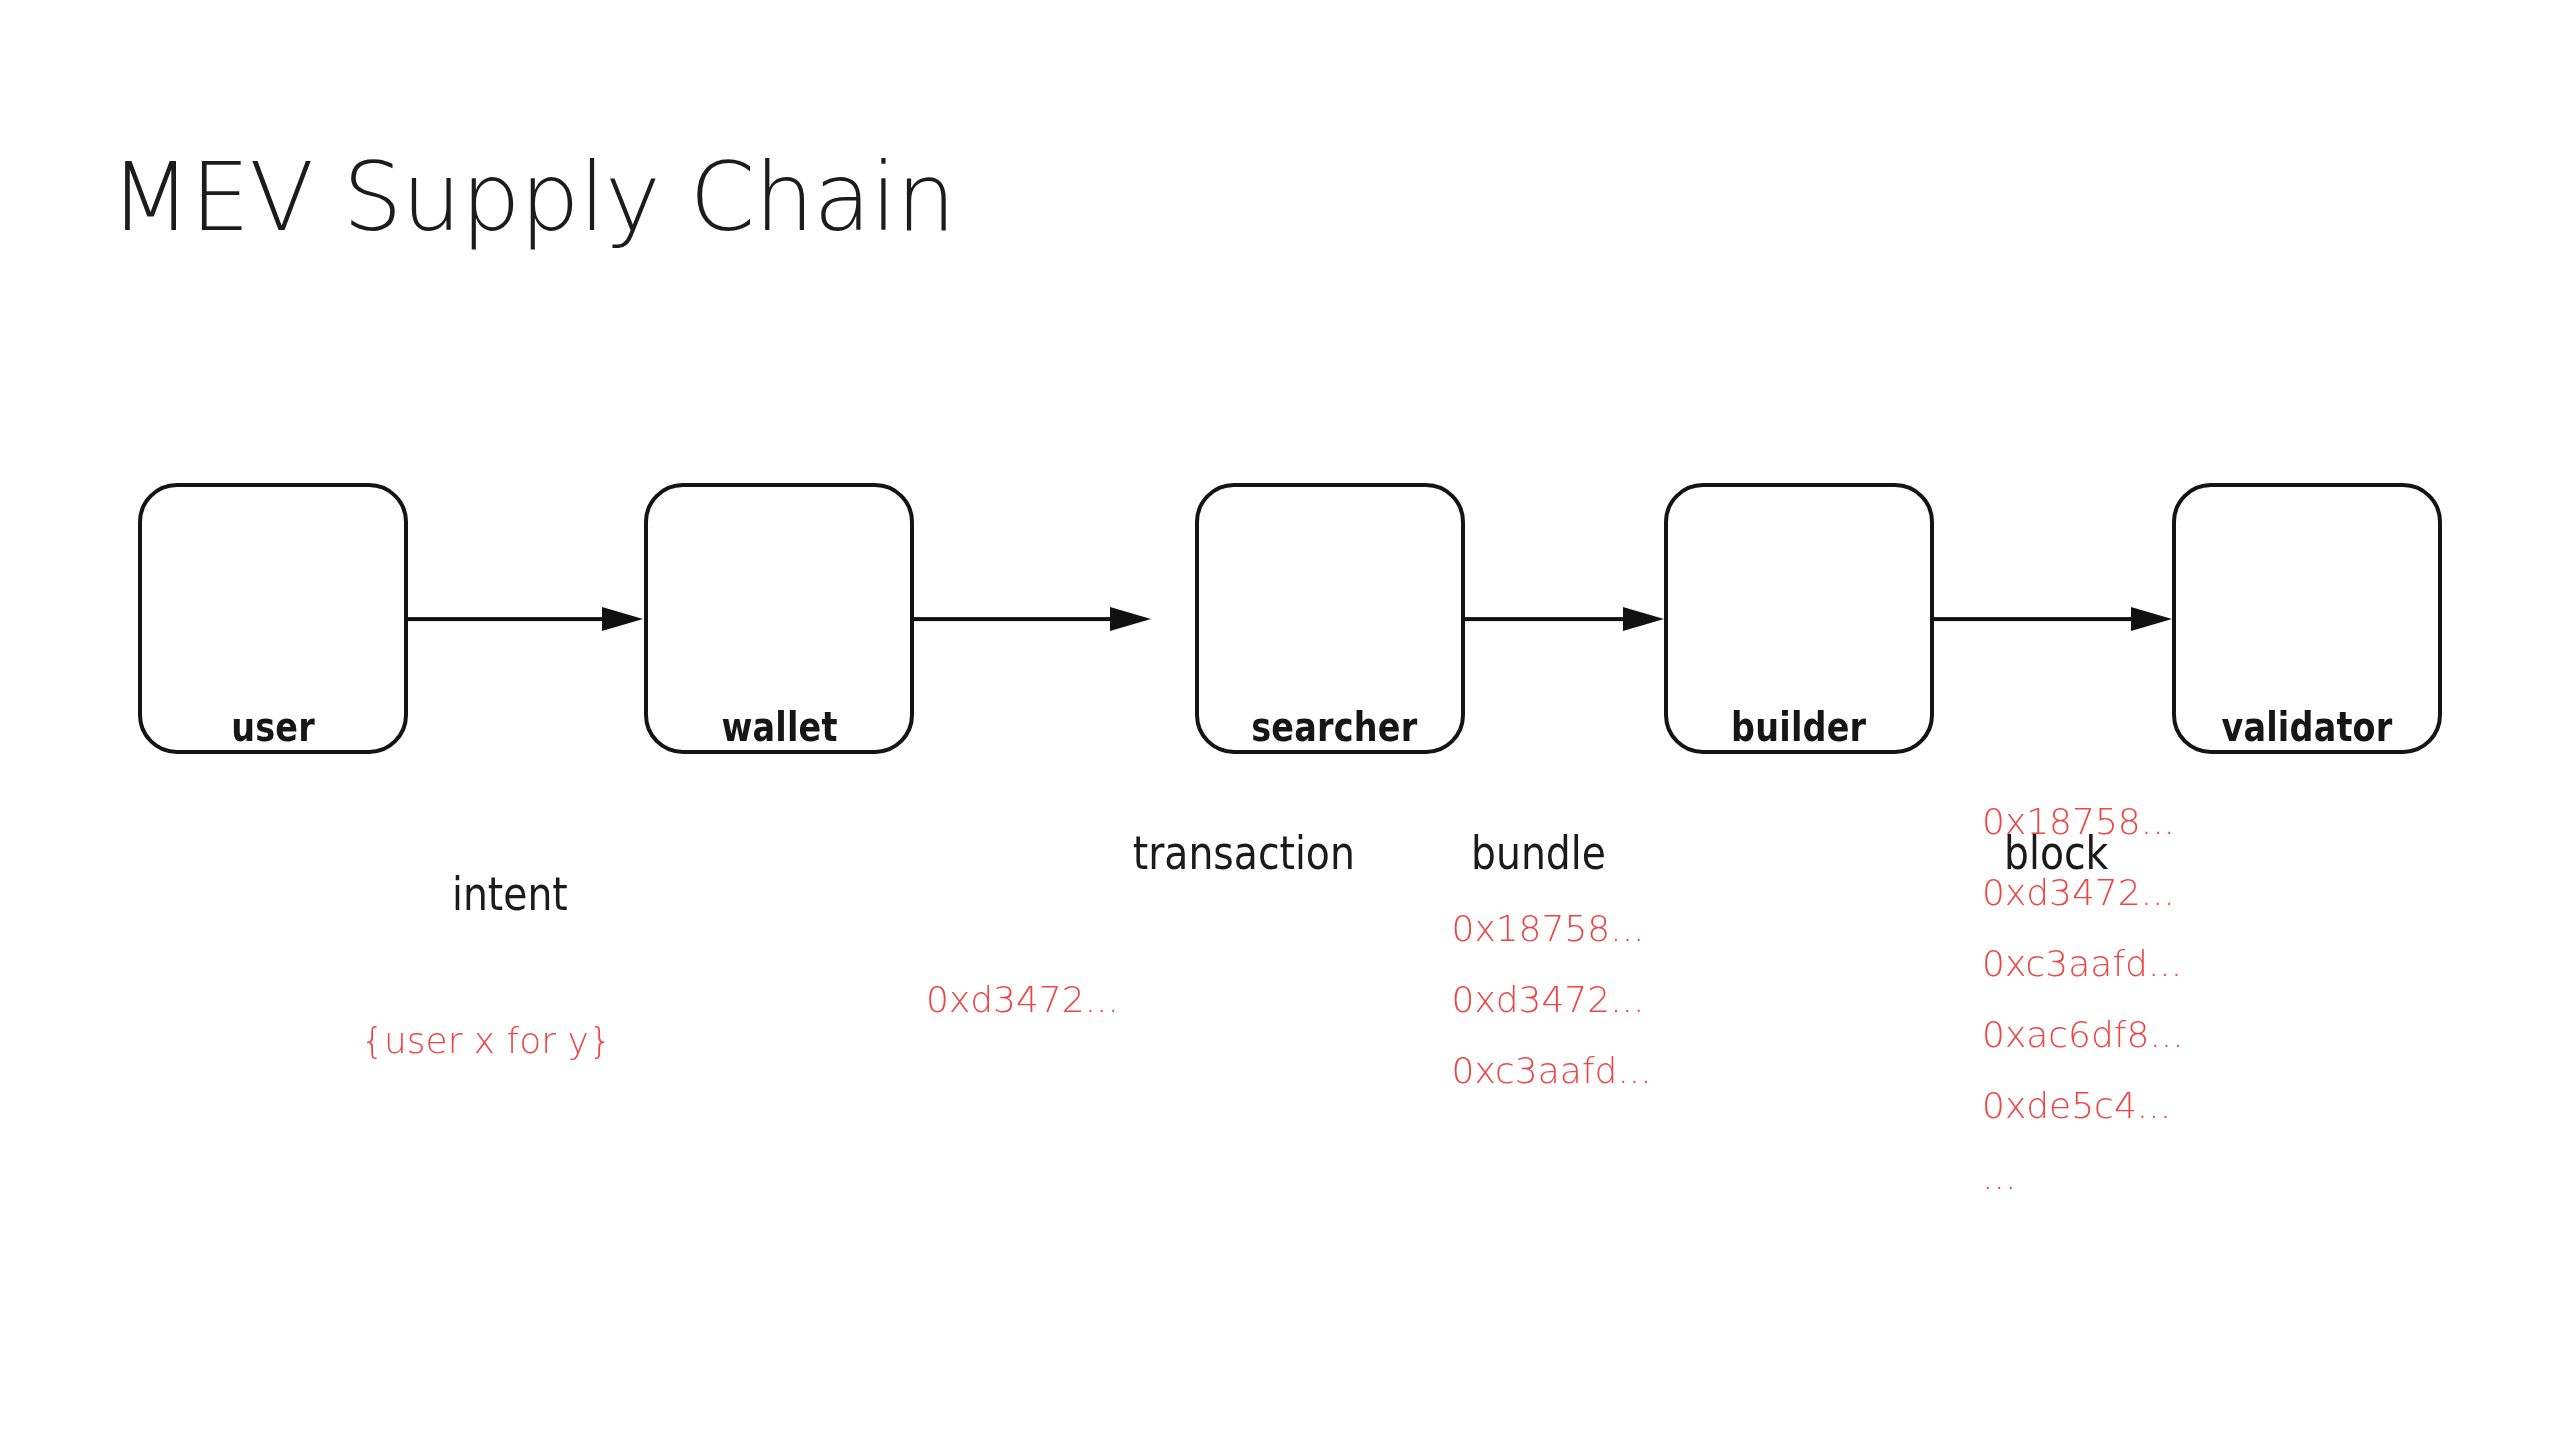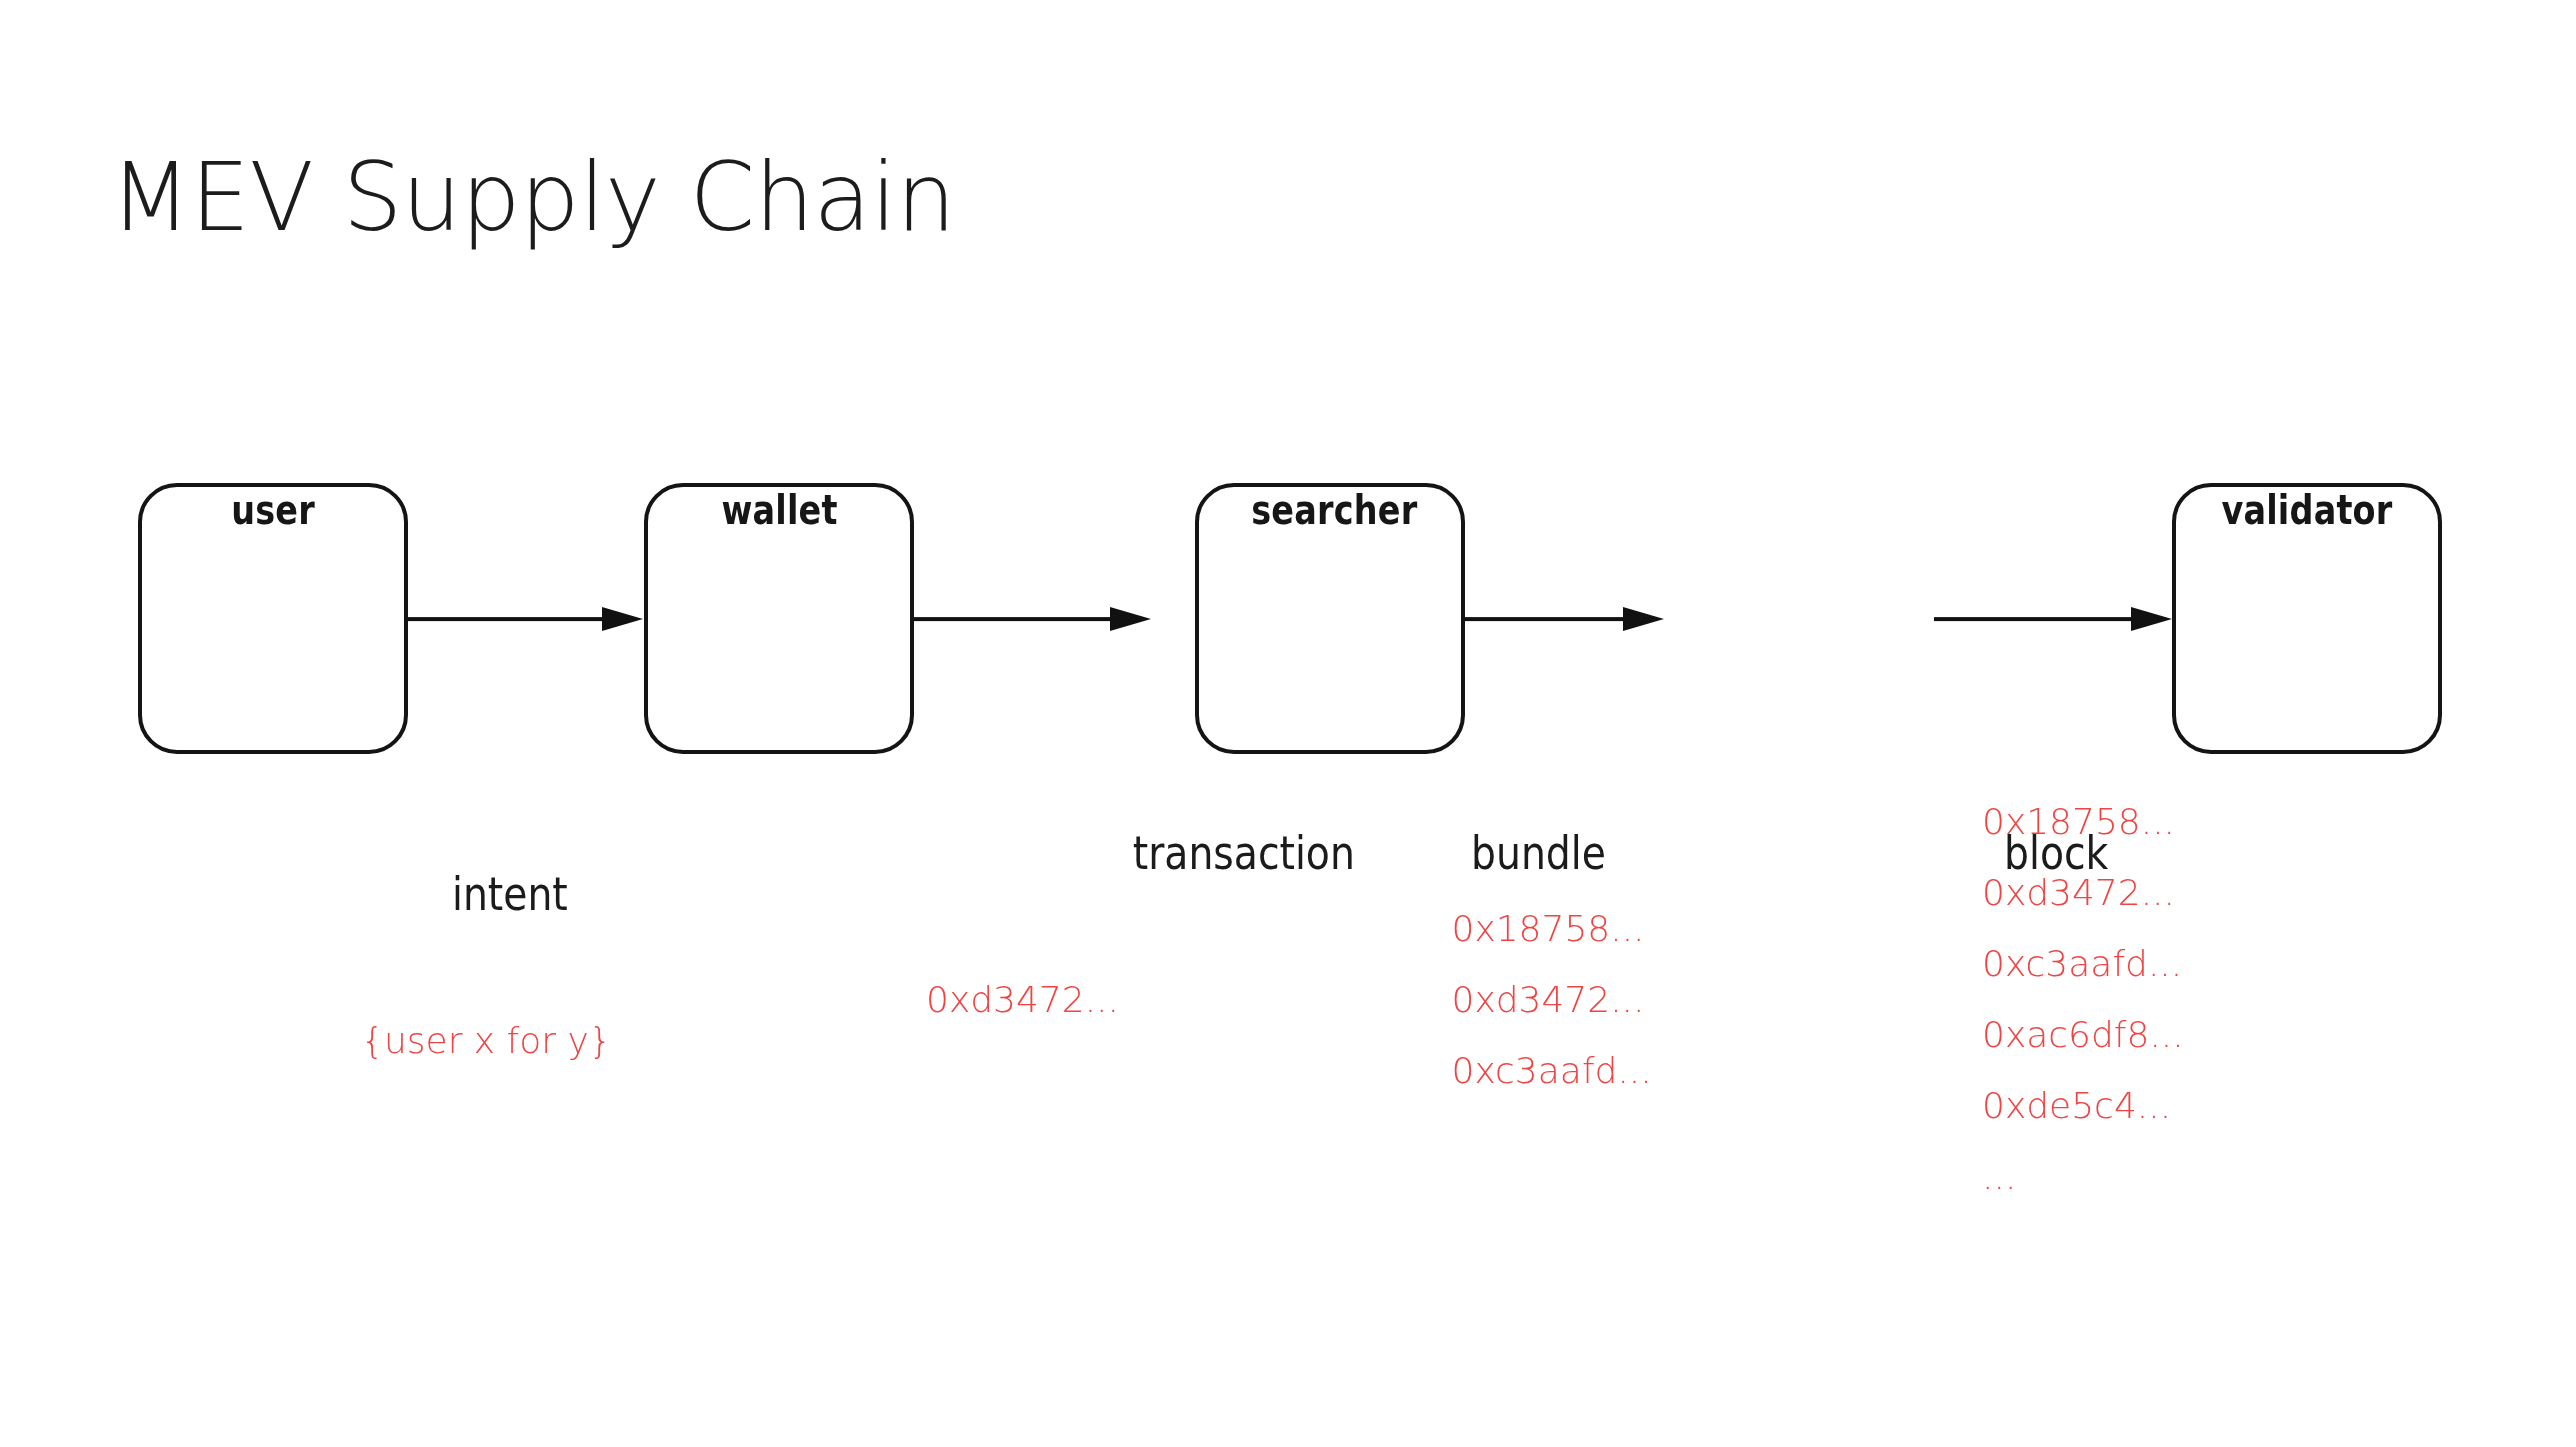--- a/index.html
+++ b/index.html
@@ -51,21 +51,21 @@
   .node-box {
     position: absolute;
     top: 0;
     width: 270px;
     height: 271px;
     box-sizing: border-box;
     border: 4.6px solid #141414;
     border-radius: 39px;
     background: #ffffff;
     display: flex;
-    align-items: flex-start;
+    align-items: flex-end;
     justify-content: center;
   }
   .node-label {
     font-family: "DejaVu Sans Condensed", "Liberation Sans Narrow", "Liberation Sans", sans-serif;
     font-size: 40px;
     font-weight: 700;
     color: #161616;
     letter-spacing: 0.2px;
     white-space: nowrap;
     transform: scaleX(0.93);
@@ -160,20 +160,23 @@
       </div>
       <div class="node-box" style="left: 0px;">
         <span class="node-label">user</span>
       </div>
       <div class="node-box" style="left: 506px;">
         <span class="node-label">wallet</span>
       </div>
       <div class="node-box" style="left: 1057px; padding-left: 8px;">
         <span class="node-label">searcher</span>
       </div>
+      <div class="node-box" style="left: 1526px;">
+        <span class="node-label">builder</span>
+      </div>
       <div class="node-box" style="left: 2034px;">
         <span class="node-label">validator</span>
       </div>
     </div>
 
   <div id="edge-labels-layer">
       <div class="edge-col" style="left: 452px; margin-top: 41px;">
         <div class="edge-title">intent</div>
         <div class="payload-list" style="left: -91px;">
           <div class="payload-inner">

